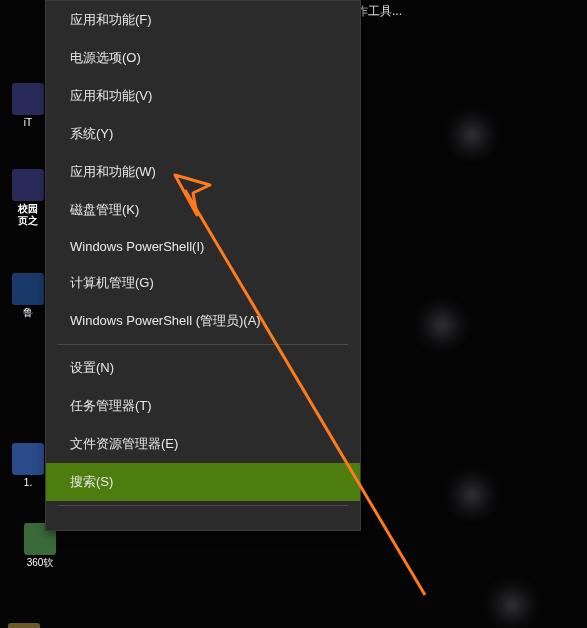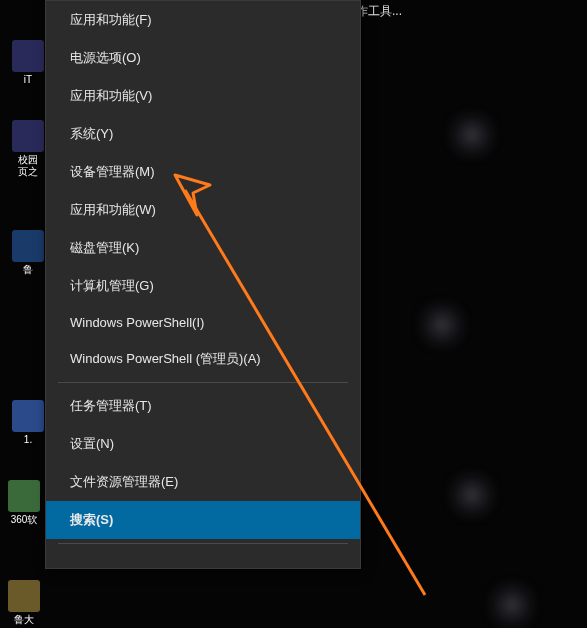--- a/index.html
+++ b/index.html
@@ -19,20 +19,21 @@
       position: absolute;
       inset: 0;
       background: #050505;
     }
     .desktop-icon {
       position: absolute;
       width: 40px;
       color: #fff;
       font-size: 10px;
       text-align: center;
+      margin-top: 43px;
     }
     .desktop-icon-img {
       width: 32px;
       height: 32px;
       background: #2a2a5a;
       margin: 0 auto 2px;
       border-radius: 3px;
     }
     .desktop-label {
       color: #fff;
@@ -67,22 +68,21 @@
     .menu-item {
       padding: 10px 24px;
       color: #e8e8e8;
       font-size: 13px;
       cursor: pointer;
       display: flex;
       align-items: flex-end;
       justify-content: space-between;
     }
     .menu-item:hover, .menu-item.hovered {
-      background: #0369a1;
-      font-weight: bold;
+      background: #4d7c0f;
     }
     .menu-separator {
       height: 1px;
       background: #4a4a4a;
       margin: 4px 12px;
     }
     .chevron {
       color: #999;
       font-size: 14px;
     }
@@ -94,34 +94,34 @@
   </style>
 </head>
 <body>
 
 <div class="desktop-bg">
 
   <div class="desktop-icon" style="left:8px; top:40px;">
     <div class="desktop-icon-img"></div>
     <div class="desktop-label">iT</div>
   </div>
-  <div class="desktop-icon" style="left:8px; top:120px;">
+  <div class="desktop-icon" style="left:8px; top:126px;font-weight:bold;">
     <div class="desktop-icon-img"></div>
     <div class="desktop-label">校园</div>
     <div class="desktop-label">页之</div>
   </div>
   <div class="desktop-icon" style="left:8px; top:230px;">
     <div class="desktop-icon-img" style="background:#1a3a6a;"></div>
     <div class="desktop-label">鲁</div>
   </div>
   <div class="desktop-icon" style="left:8px; top:400px;">
     <div class="desktop-icon-img" style="background:#2a4a8a;"></div>
     <div class="desktop-label">1.</div>
   </div>
-  <div class="desktop-icon" style="left:4px; top:480px;">
+  <div class="desktop-icon" style="left:20px; top:480px;">
     <div class="desktop-icon-img" style="background:#3a6a3a;"></div>
     <div class="desktop-label">360软</div>
   </div>
   <div class="desktop-icon" style="left:4px; top:580px;">
     <div class="desktop-icon-img" style="background:#6a5a2a;"></div>
     <div class="desktop-label">鲁大</div>
   </div>
 
   <div class="blur-icon" style="right:90px; top:110px;"></div>
   <div class="blur-icon" style="right:120px; top:300px;"></div>
@@ -138,43 +138,40 @@
     <div class="menu-item">
       <span>电源选项(O)</span>
     </div>
     <div class="menu-item">
       <span>应用和功能(V)</span>
     </div>
     <div class="menu-item">
       <span>系统(Y)</span>
     </div>
     <div class="menu-item">
-      <span>设备管理器(M)</span>
-    </div>
-    <div class="menu-item">
       <span>应用和功能(W)</span>
     </div>
     <div class="menu-item">
       <span>磁盘管理(K)</span>
     </div>
     <div class="menu-item">
-      <span>计算机管理(G)</span>
+      <span>Windows PowerShell(I)</span>
     </div>
     <div class="menu-item">
-      <span>Windows PowerShell(I)</span>
+      <span>计算机管理(G)</span>
     </div>
     <div class="menu-item">
       <span>Windows PowerShell (管理员)(A)</span>
     </div>
     <div class="menu-separator"></div>
     <div class="menu-item">
-      <span>任务管理器(T)</span>
+      <span>设置(N)</span>
     </div>
     <div class="menu-item">
-      <span>设置(N)</span>
+      <span>任务管理器(T)</span>
     </div>
     <div class="menu-item">
       <span>文件资源管理器(E)</span>
     </div>
     <div class="menu-item hovered">
       <span>搜索(S)</span>
     </div>
     <div class="menu-separator"></div>
     <div class="menu-item"></div>
   </div>

